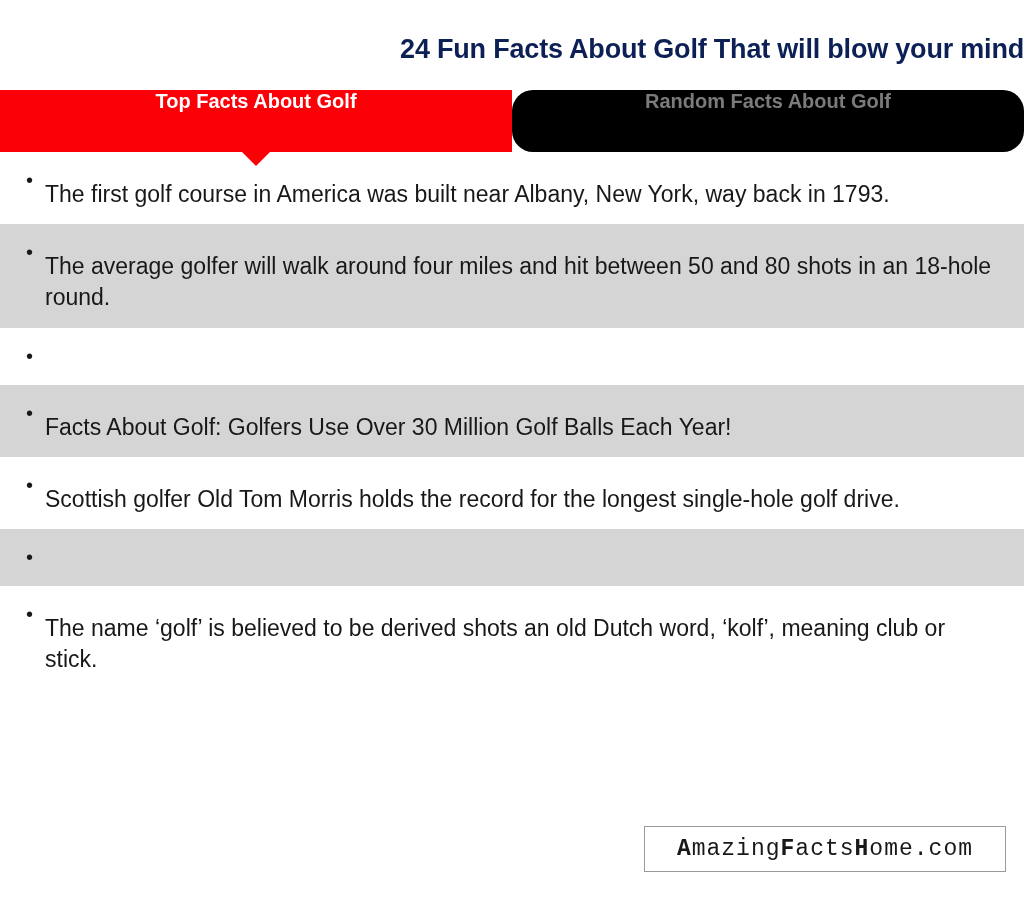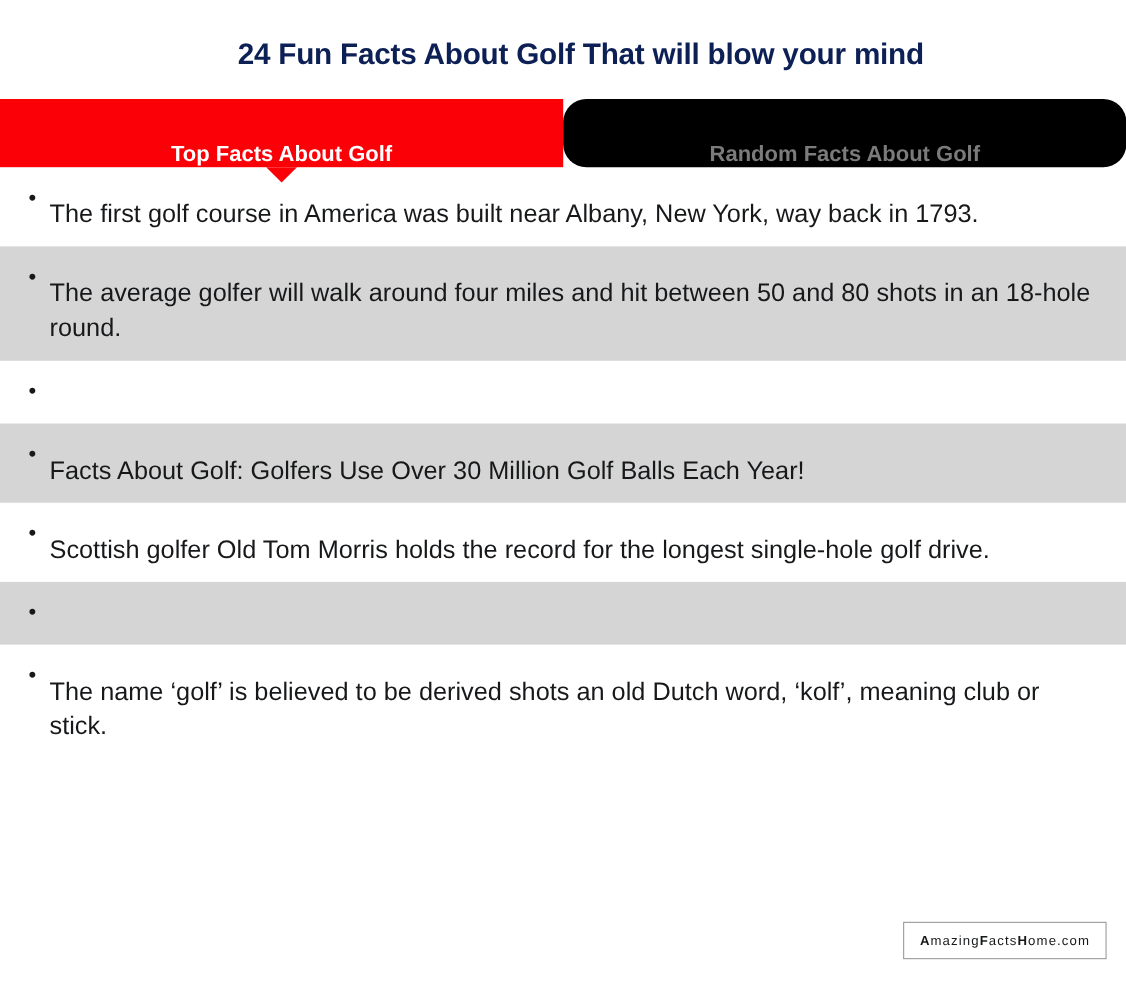--- a/index.html
+++ b/index.html
@@ -12,40 +12,40 @@
     background: #ffffff;
     font-family: "Liberation Sans", sans-serif;
     overflow: hidden;
   }
   .page {
     position: relative;
     width: 1024px;
     height: 910px;
   }
   .title {
-    text-align: center;
+    text-align: right;
     color: #0d2055;
     font-size: 27px;
     font-weight: bold;
     letter-spacing: -0.2px;
     margin: 0;
     padding-top: 33px;
     line-height: 1.2;
     padding-left: 32px;
   }
   .tabs {
     display: flex;
     width: 1024px;
     margin-top: 25px;
     height: 62px;
   }
   .tab {
     flex: 1 1 50%;
     display: flex;
-    align-items: flex-end;
+    align-items: flex-start;
     justify-content: center;
     font-size: 20px;
     font-weight: bold;
     position: relative;
     box-sizing: border-box;
   }
   .tab-active {
     background: #fb0007;
     color: #ffffff;
   }
@@ -92,25 +92,25 @@
   .fact-text {
     flex: 1 1 auto;
     margin-top: 13px;
   }
   .watermark {
     position: absolute;
     right: 18px;
     bottom: 38px;
     border: 1px solid #9a9a9a;
     background: #ffffff;
-    padding: 9px 14px;
-    font-size: 12px;
+    padding: 9px 32px;
+    font-size: 23px;
     color: #17181a;
     letter-spacing: 1px;
-    font-family: Liberation Sans, sans-serif;
+    font-family: Liberation Mono, monospace;
   }
   .watermark .cap {
     font-weight: bold;
   }
 </style>
 </head>
 <body>
 
 <div class="page">
 

